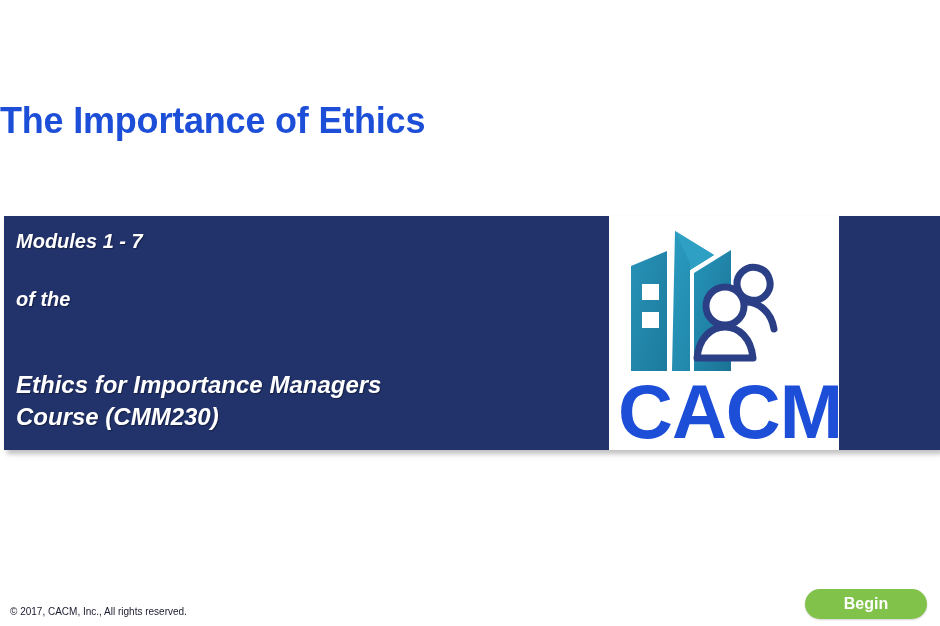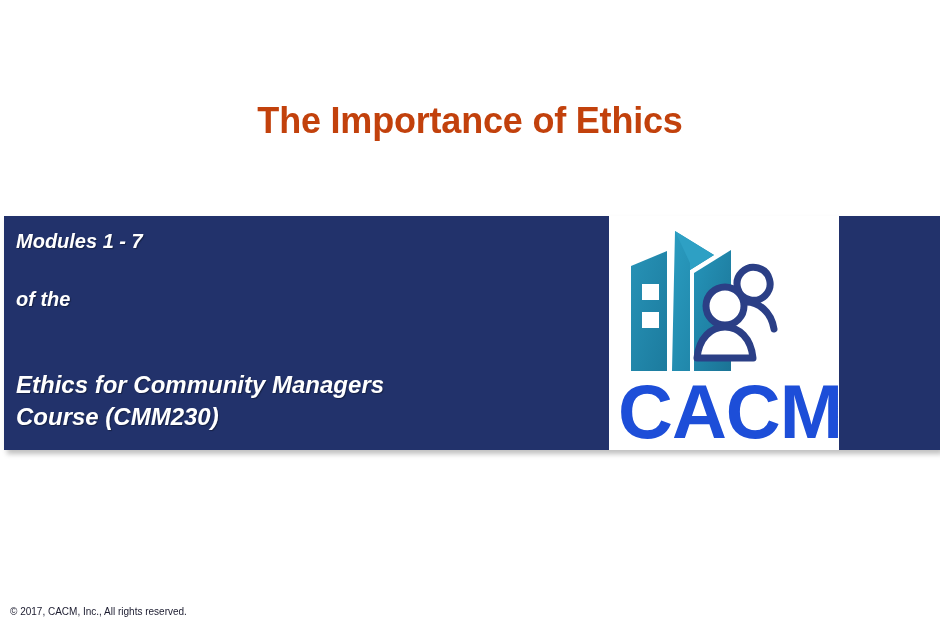--- a/index.html
+++ b/index.html
@@ -24,25 +24,25 @@
     height: 626px;
     background: #ffffff;
   }
 
   
   #slide-title {
     position: absolute;
     left: 0;
     top: 100px;
     width: 940px;
-    text-align: center;
+    text-align: left;
     font-size: 36px;
     font-weight: bold;
     letter-spacing: -0.2px;
-    color: #c2410c;
+    color: #1d4ed8;
     white-space: nowrap;
   }
 
   
   #banner {
     position: absolute;
     left: 4px;
     top: 216px;
     width: 936px;
     height: 234px;
@@ -143,21 +143,21 @@
 <div id="slide">
 
   <div id="slide-title">The Importance of Ethics</div>
 
   <div id="banner">
 
     <div class="banner-text" id="banner-line-modules">Modules 1 - 7</div>
 
     <div class="banner-text" id="banner-line-ofthe">of the</div>
 
-    <div class="banner-text" id="banner-line-course">Ethics for Community Managers Course (CMM230)</div>
+    <div class="banner-text" id="banner-line-course">Ethics for Importance Managers Course (CMM230)</div>
 
   </div>
 
   <div id="logo-panel">
 
     <svg id="logo-mark" viewBox="0 0 230 170" xmlns="http://www.w3.org/2000/svg">
       <defs>
         <linearGradient id="bldA" x1="0" y1="0" x2="1" y2="1">
           <stop offset="0%" stop-color="#2792b6"></stop>
           <stop offset="100%" stop-color="#1c7b9e"></stop>
@@ -189,14 +189,15 @@
 
       <circle cx="116" cy="88" r="19" fill="#ffffff" stroke="#2b3f86" stroke-width="7"></circle>
       <path d="M88 140 c2 -20 14 -31 28 -31 c14 0 26 11 28 31 Z" fill="#ffffff" stroke="#2b3f86" stroke-width="7" stroke-linejoin="round"></path>
     </svg>
 
     <div id="logo-wordmark">CACM</div>
   </div>
 
   <div id="copyright">© 2017, CACM, Inc., All rights reserved.</div>
 
+  <button id="begin-button">Begin</button>
 
 </div>
 
 </body></html>

